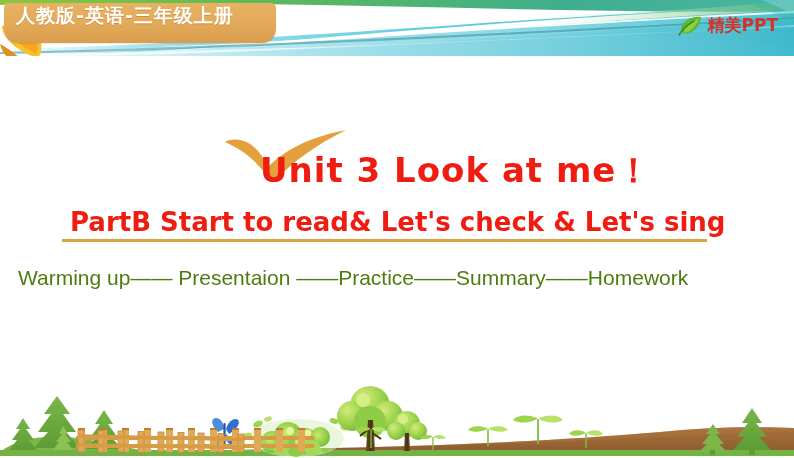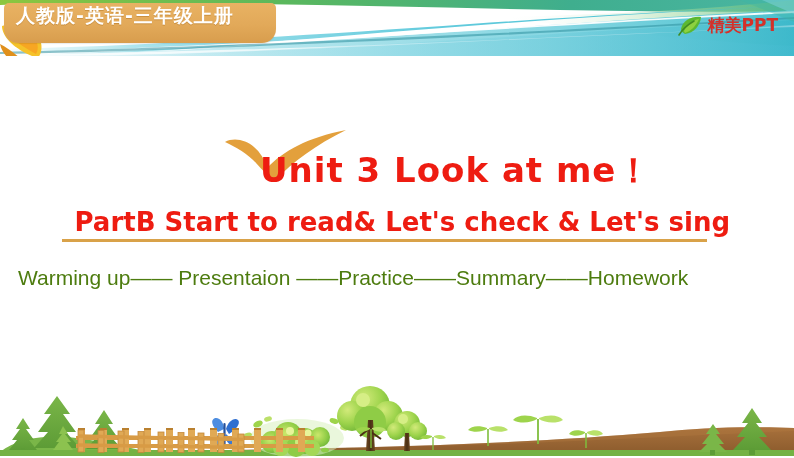--- a/index.html
+++ b/index.html
@@ -69,21 +69,20 @@
 
   
   #subtitle-wrap{
     position:absolute;left:70px;top:206px;width:660px;
   }
   #subtitle-text{
     font-size:26px;font-weight:bold;color:#ee1c11;
     font-family:"DejaVu Sans","Liberation Sans",sans-serif;
     white-space:nowrap;letter-spacing:0px;
     line-height:32px;
-    text-align:right;
   }
   #subtitle-underline{
     position:absolute;left:-8px;top:33px;
     width:645px;height:3px;background:#d9a249;
   }
 
   
   #nav-line{
     position:absolute;left:18px;top:264px;width:760px;
     font-size:21px;color:#4d7c0f;

